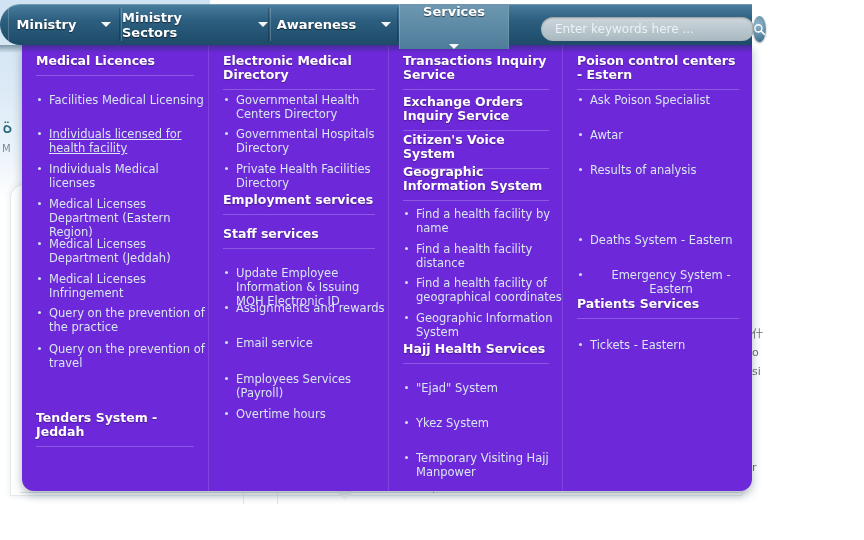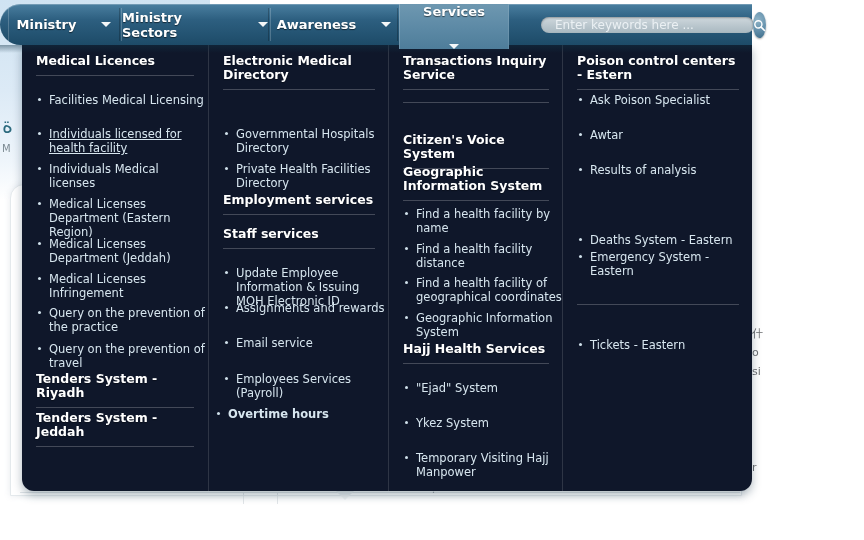--- a/index.html
+++ b/index.html
@@ -99,21 +99,21 @@
     width: 0; height: 0;
     border-left: 5px solid transparent;
     border-right: 5px solid transparent;
     border-top: 5px solid #ffffff;
     opacity: .95;
   }
 
   
   #search-wrap {
     position: absolute; left: 541px; top: 13px;
-    width: 213px; height: 16px;
+    width: 213px; height: 24px;
     background: linear-gradient(180deg, #cfd8dd 0%, #b9c6cd 55%, #a9b8c0 100%);
     border-radius: 13px;
     box-shadow: inset 0 1px 2px rgba(0,0,0,.30);
     display: flex; align-items: center; gap: 46px;
   }
   #search-input {
     flex: 1;
     margin-left: 12px;
     border: 0; outline: 0; background: transparent;
     font-family: "DejaVu Sans", "Liberation Sans", sans-serif;
@@ -126,21 +126,21 @@
     background: radial-gradient(circle at 35% 30%, #8fb4c8 0%, #5d8aa6 60%, #3d6c88 100%);
     box-shadow: 0 1px 2px rgba(0,0,0,.35);
     display: flex; align-items: center; justify-content: center;
     cursor: pointer;
   }
 
   
   #megamenu {
     position: absolute; left: 22px; top: 45px;
     width: 730px; height: 446px;
-    background: #0f172a;
+    background: #6d28d9;
     border-radius: 0 0 12px 12px;
     box-shadow: 0 4px 10px rgba(20,50,70,.35);
     overflow: hidden;
   }
   .col {
     position: absolute; top: 0; height: 446px;
     box-sizing: border-box;
     padding: 0 14px;
   }
   .col + .col { border-left: 1px solid rgba(255,255,255,.13); }
@@ -205,56 +205,54 @@
           <div class="grp-rule"></div>
         </div>
         <div class="li" style="position: absolute; left: 14px; top: 48px; width: 158px;">Facilities Medical Licensing</div>
         <div class="li" style="position: absolute; left: 14px; top: 82px; width: 158px; text-decoration: underline;">Individuals licensed for health facility</div>
         <div class="li" style="position: absolute; left: 14px; top: 152px; width: 158px;">Medical Licenses Department (Eastern Region)</div>
         <div class="li" style="position: absolute; left: 14px; top: 117px; width: 158px;">Individuals Medical licenses</div>
         <div class="li" style="position: absolute; left: 14px; top: 192px; width: 158px;">Medical Licenses Department (Jeddah)</div>
         <div class="li" style="position: absolute; left: 14px; top: 227px; width: 158px;">Medical Licenses Infringement</div>
         <div class="li" style="position: absolute; left: 14px; top: 261px; width: 158px;">Query on the prevention of the practice</div>
         <div class="li" style="position: absolute; left: 14px; top: 297px; width: 158px;">Query on the prevention of travel</div>
-        <div style="position: absolute; left: 14px; top: 327px; width: 158px;">
-          <div class="grp-head">Tenders System - Riyadh</div>
-          <div class="grp-rule"></div>
-        </div>
         <div style="position: absolute; left: 14px; top: 366px; width: 158px;">
           <div class="grp-head">Tenders System - Jeddah</div>
           <div class="grp-rule"></div>
         </div>
       </div>
       <div class="col" style="left: 186px; width: 180px;">
         <div style="position: absolute; left: 14px; top: 9px; width: 152px;">
           <div class="grp-head">Electronic Medical Directory</div>
           <div class="grp-rule"></div>
         </div>
+        <div class="li" style="position: absolute; left: 14px; top: 48px; width: 152px;">Governmental Health Centers Directory</div>
         <div class="li" style="position: absolute; left: 14px; top: 82px; width: 152px;">Governmental Hospitals Directory</div>
         <div class="li" style="position: absolute; left: 14px; top: 117px; width: 152px;">Private Health Facilities Directory</div>
         <div style="position: absolute; left: 14px; top: 148px; width: 152px;">
           <div class="grp-head">Employment services</div>
           <div class="grp-rule"></div>
         </div>
         <div style="position: absolute; left: 14px; top: 182px; width: 152px;">
           <div class="grp-head">Staff services</div>
           <div class="grp-rule"></div>
         </div>
         <div class="li" style="position: absolute; left: 14px; top: 221px; width: 152px;">Update Employee Information &amp; Issuing MOH Electronic ID</div>
         <div class="li" style="position: absolute; left: 14px; top: 256px; width: 152px;">Assignments and rewards</div>
         <div class="li" style="position: absolute; left: 14px; top: 327px; width: 152px;">Employees Services (Payroll)</div>
         <div class="li" style="position: absolute; left: 14px; top: 291px; width: 152px;">Email service</div>
-        <div class="li" style="position: absolute; left: 6px; top: 362px; width: 152px; font-weight: bold;">Overtime hours</div>
+        <div class="li" style="position: absolute; left: 14px; top: 362px; width: 152px;">Overtime hours</div>
       </div>
       <div class="col" style="left: 366px; width: 174px;">
         <div style="position: absolute; left: 14px; top: 9px; width: 146px;">
           <div class="grp-head">Transactions Inquiry Service</div>
           <div class="grp-rule"></div>
         </div>
         <div style="position: absolute; left: 14px; top: 50px; width: 146px;">
+          <div class="grp-head">Exchange Orders Inquiry Service</div>
           <div class="grp-rule"></div>
         </div>
         <div style="position: absolute; left: 14px; top: 88px; width: 146px;">
           <div class="grp-head">Citizen's Voice System</div>
           <div class="grp-rule"></div>
         </div>
         <div style="position: absolute; left: 14px; top: 120px; width: 146px;">
           <div class="grp-head">Geographic Information System</div>
           <div class="grp-rule"></div>
         </div>
@@ -272,22 +270,23 @@
       </div>
       <div class="col" style="left: 540px; width: 190px;">
         <div style="position: absolute; left: 14px; top: 9px; width: 162px;">
           <div class="grp-head">Poison control centers - Estern</div>
           <div class="grp-rule"></div>
         </div>
         <div class="li" style="position: absolute; left: 14px; top: 48px; width: 162px;">Ask Poison Specialist</div>
         <div class="li" style="position: absolute; left: 14px; top: 83px; width: 162px;">Awtar</div>
         <div class="li" style="position: absolute; left: 14px; top: 118px; width: 162px;">Results of analysis</div>
         <div class="li" style="position: absolute; left: 14px; top: 188px; width: 162px;">Deaths System - Eastern</div>
-        <div class="li" style="position: absolute; left: 14px; top: 205px; width: 162px;">Emergency System - Eastern</div>
+        <div class="li" style="position: absolute; left: 14px; top: 223px; width: 162px; text-align: center;">Emergency System - Eastern</div>
         <div style="position: absolute; left: 14px; top: 252px; width: 162px;">
+          <div class="grp-head">Patients Services</div>
           <div class="grp-rule"></div>
         </div>
         <div class="li" style="position: absolute; left: 14px; top: 293px; width: 162px;">Tickets - Eastern</div>
       </div>
     </div>
 
   <div id="navbar-shadow"></div>
   <div id="navbar">
       <div class="nav-item active" style="left: 399px; width: 110px;">
         <span>Services</span>

